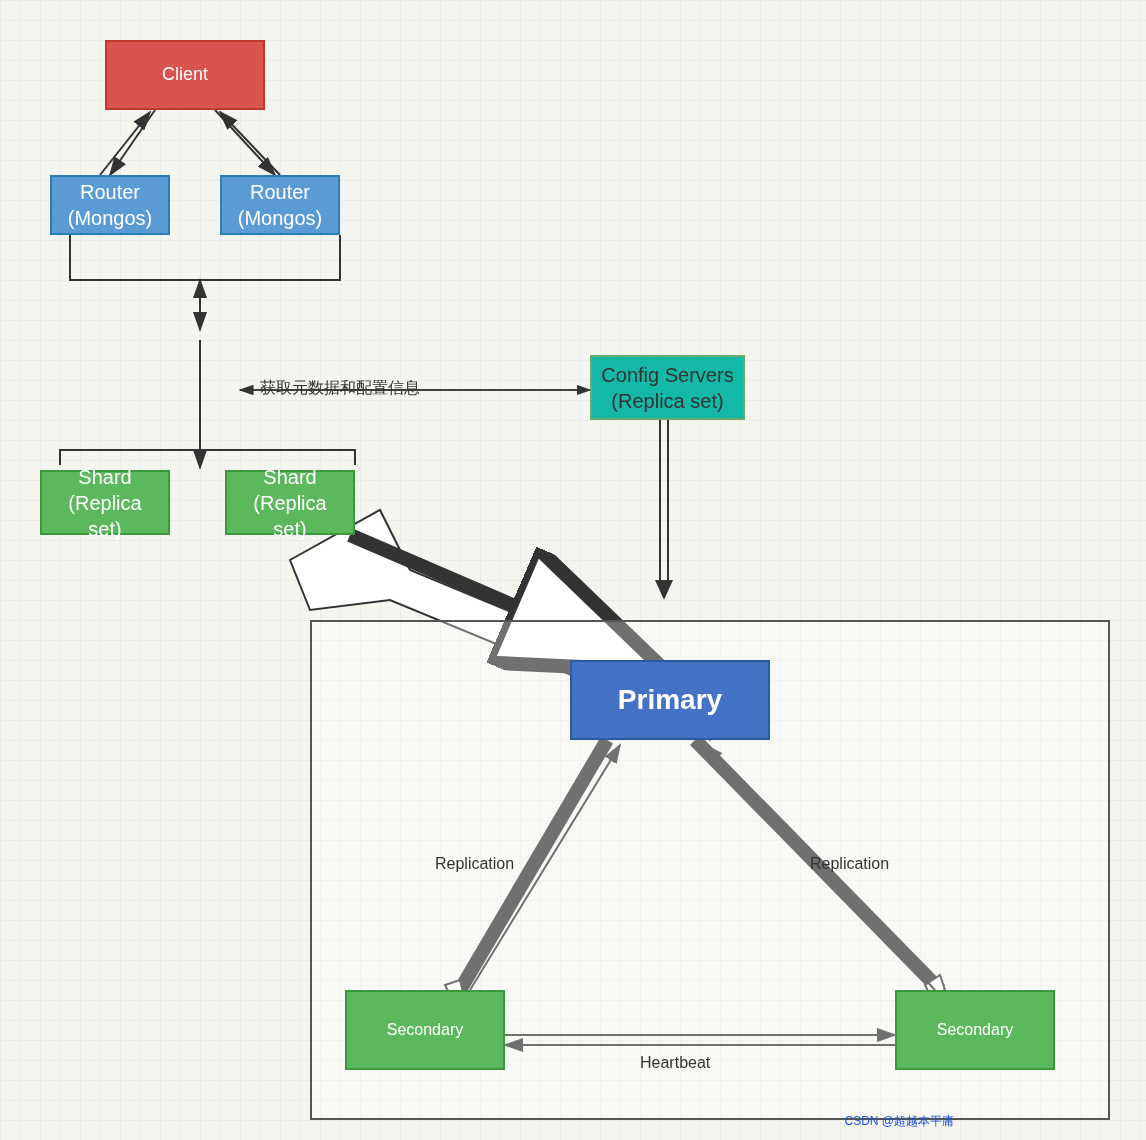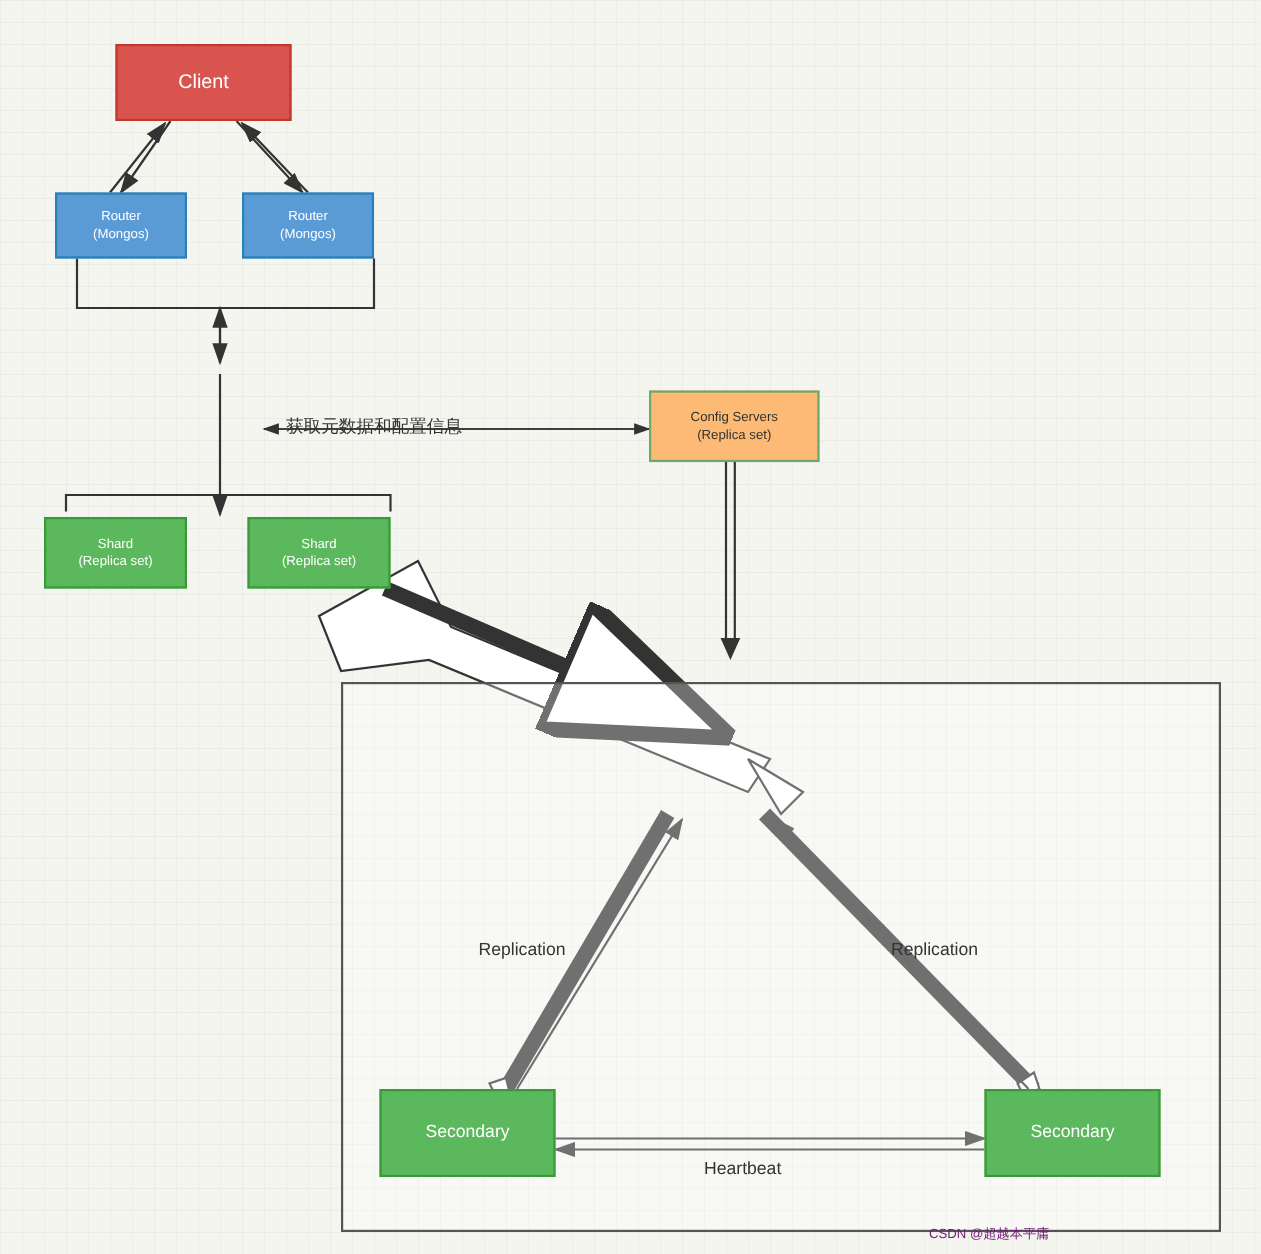--- a/index.html
+++ b/index.html
@@ -31,21 +31,21 @@
       width: 969px;
       height: 1140px;
     }
 
     .box {
       position: absolute;
       display: flex;
       align-items: center;
       justify-content: center;
       text-align: center;
-      font-size: 12px;
+      font-size: 20px;
       font-weight: 500;
       border: 2px solid #333;
       padding: 8px;
       line-height: 1.3;
     }
 
     .box-client {
       background: #d9534f;
       color: #fff;
       width: 160px;
@@ -70,21 +70,21 @@
       background: #5b9bd5;
       color: #fff;
       width: 120px;
       height: 60px;
       top: 175px;
       left: 220px;
       border-color: #2980b9;
     }
 
     .box-config {
-      background: #fdba74;
+      background: #14b8a6;
       color: #333;
       width: 155px;
       height: 65px;
       top: 355px;
       left: 590px;
       border-color: #6aaa6a;
     }
 
     .box-shard1 {
       background: #5cb85c;
@@ -150,21 +150,21 @@
       border-color: #3a9a3a;
       font-size: 16px;
     }
 
     
     .watermark {
       position: absolute;
       bottom: 10px;
       right: 15px;
       font-size: 12px;
-      color: #701a75;
+      color: #1d4ed8;
     }
 
     
     .label {
       position: absolute;
       font-size: 16px;
       color: #333;
     }
 
     svg.arrows {
@@ -259,20 +259,23 @@
   <div class="box box-shard1">
     <span>Shard<br>(Replica set)</span>
   </div>
 
   <div class="box box-shard2">
     <span>Shard<br>(Replica set)</span>
   </div>
 
   <div class="replica-container"></div>
 
+  <div class="box box-primary">
+    <span>Primary</span>
+  </div>
 
   <div class="box box-secondary1">
     <span>Secondary</span>
   </div>
 
   <div class="box box-secondary2">
     <span>Secondary</span>
   </div>
 
   <div class="label" style="top: 378px; left: 260px;">

